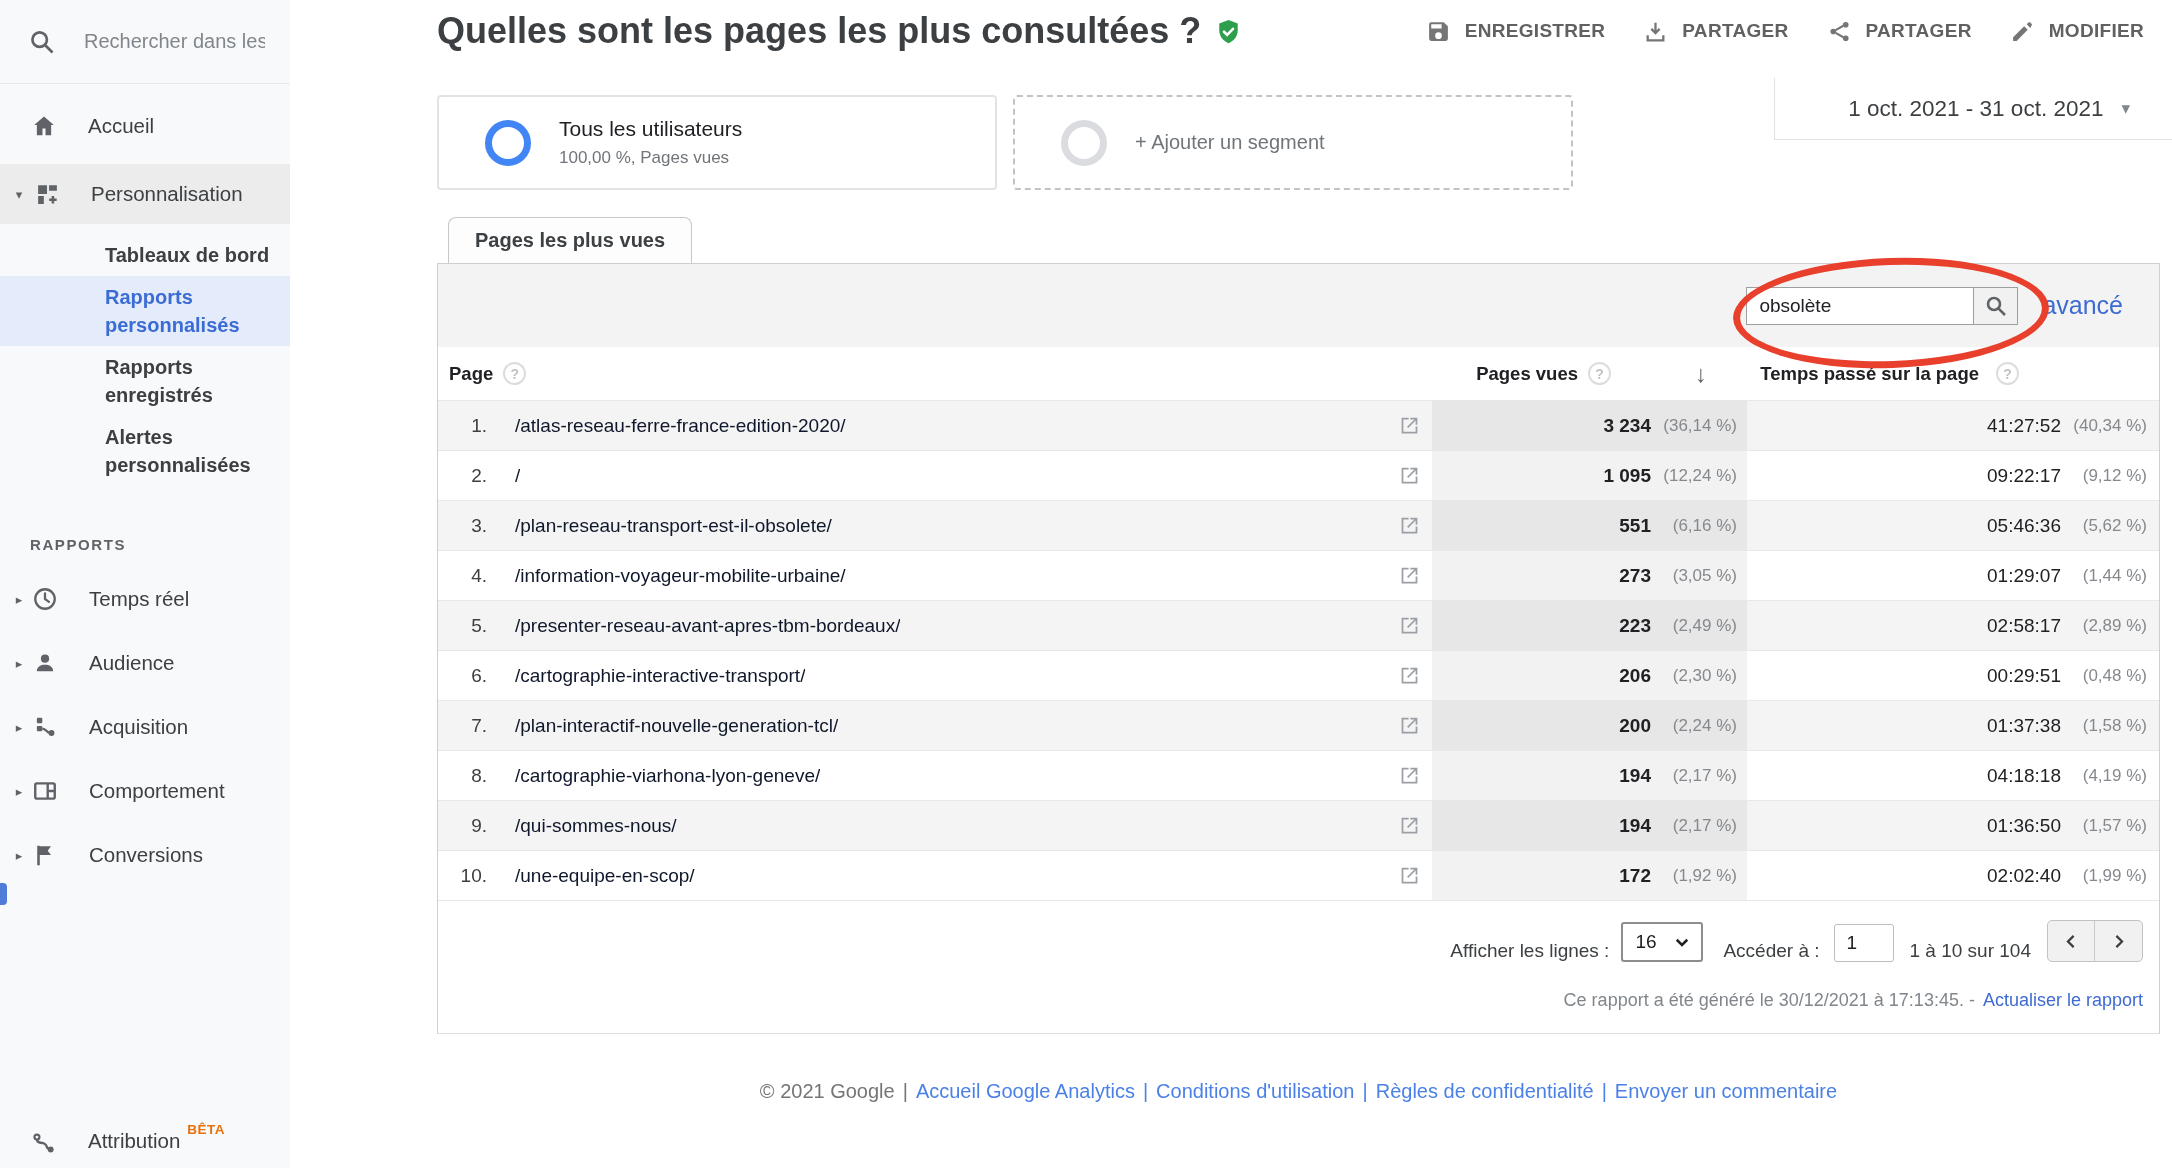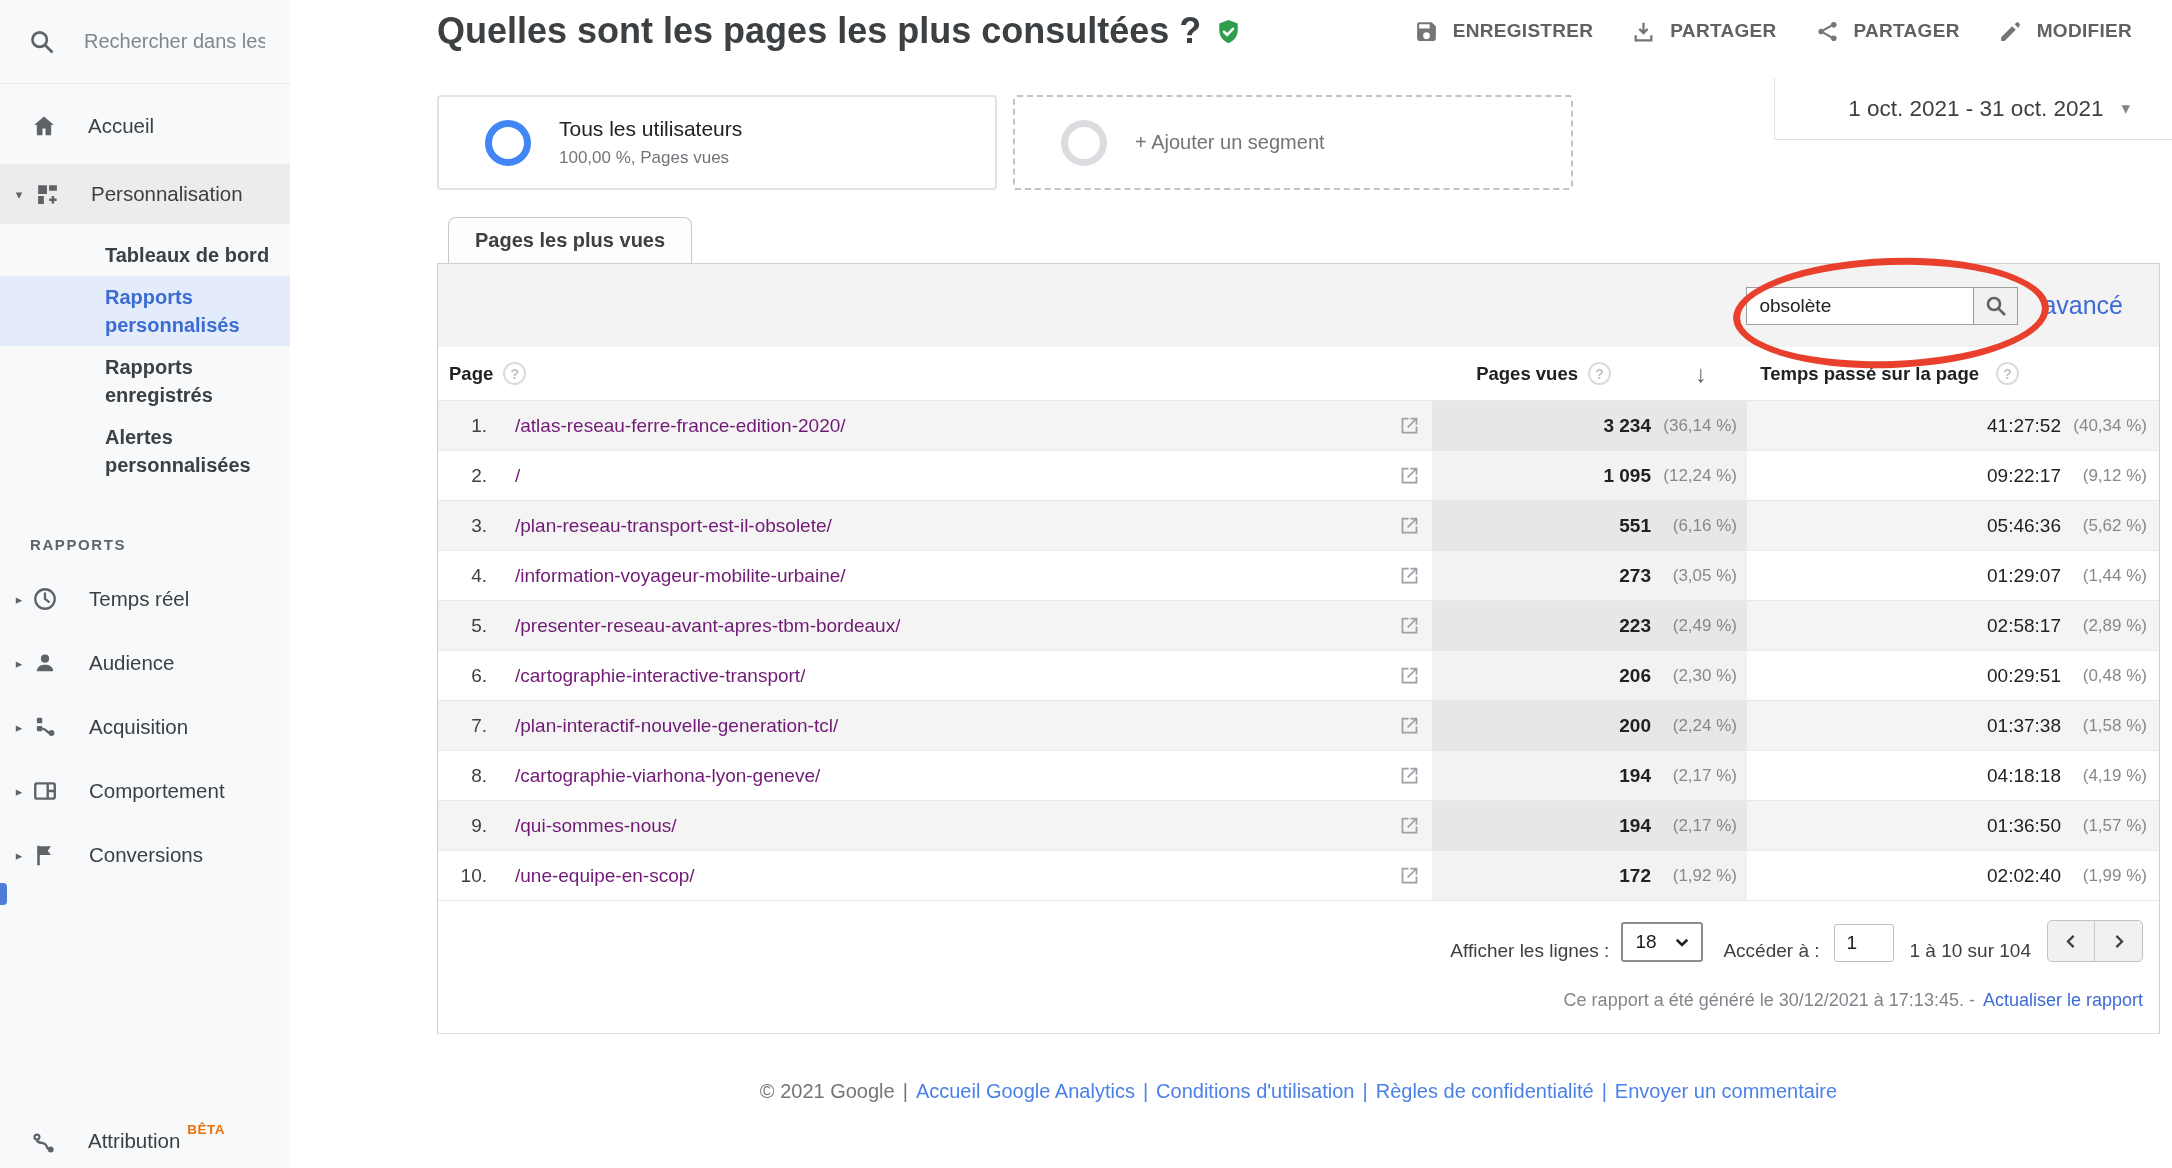--- a/index.html
+++ b/index.html
@@ -63,21 +63,21 @@
     position:absolute; left:0; top:883px; width:7px; height:22px;
     background:#4f7bd9; border-radius:0 4px 4px 0;
   }
 
   
   .main { flex:1; display:flex; flex-direction:column; padding:0 12px 0 147px; position:relative; }
 
   .main-header { height:62px; display:flex; align-items:center; }
   .page-title { font-size:36px; font-weight:700; color:#3c4043; }
   .shield-wrap { margin-left:14px; display:flex; align-items:center; }
-  .actions { margin-left:auto; display:flex; gap:38px; margin-right:28px;align-items:center; }
+  .actions { margin-left:auto; display:flex; gap:38px; margin-right:16px;align-items:center; }
   .action-btn {
     display:flex; align-items:center; gap:14px; font-size:19px; font-weight:700;
     color:#616161; letter-spacing:0.3px; cursor:pointer; background:none; border:none;
     font-family:inherit; padding:0;
   }
 
   .segments { position:relative; height:154px; }
   .segment-cards { display:flex; gap:16px; padding-top:33px; }
   .segment-card {
     width:560px; height:95px; background:#fff; border:2px solid #e3e3e3;
@@ -142,21 +142,21 @@
   .sort-arrow { font-size:24px; font-weight:700; color:#5f6368; margin-left:84px; margin-right:40px; cursor:pointer; }
   .thead .col-views { padding-right:0; }
   .thead .col-time { padding-right:140px; gap:17px; }
   .th-label { cursor:pointer; }
   .th-gap { width:10px; }
 
   .trow { display:flex; align-items:stretch; height:50px; border-top:1px solid #e8e8e8; font-size:19px; }
   .trow.odd { background:#f4f4f4; }
   .trow .col-views { background:rgba(0,0,0,0.05); }
   .rank { width:49px; text-align:right; color:#3c4043; flex-shrink:0; align-self:center; }
-  .url { margin-left:28px; color:#701a75; align-self:center; white-space:nowrap; overflow:hidden; }
+  .url { margin-left:28px; color:#0f172a; align-self:center; white-space:nowrap; overflow:hidden; }
   .open-icon { margin-left:auto; margin-right:12px; align-self:center; display:flex; cursor:pointer; }
   .views-num { font-weight:700; color:#202124; align-self:center; }
   .pct { width:86px; text-align:right; font-size:17px; color:#85898d; align-self:center; }
   .time-val { color:#202124; align-self:center; }
 
   .pagination {
     height:62px; display:flex; align-items:flex-end; justify-content:flex-end;
     padding-right:16px; font-size:19px; color:#3c4043; background:#fff; border-top:1px solid #e8e8e8;
   }
   .rows-select {
@@ -598,21 +598,21 @@
           </div>
         <div class="col-time">
             <span class="time-val">02:02:40</span>
             <span class="pct">(1,99 %)</span>
           </div>
       </div>
 
       <div class="pagination">
         <span>Afficher les lignes :</span>
         <div class="rows-select">
-          <span>18</span>
+          <span>16</span>
           <svg width="18" height="18" viewBox="0 0 24 24">
               <path d="M5 9l7 7 7-7" stroke="#202124" stroke-width="3.4" fill="none"></path>
             </svg>
         </div>
         <span class="goto-label">Accéder à :</span>
         <input class="goto-input" value="1" style="">
         <span>1 à 10 sur 104</span>
         <div class="pager">
           <button>
             <svg width="17" height="17" viewBox="0 0 24 24">

